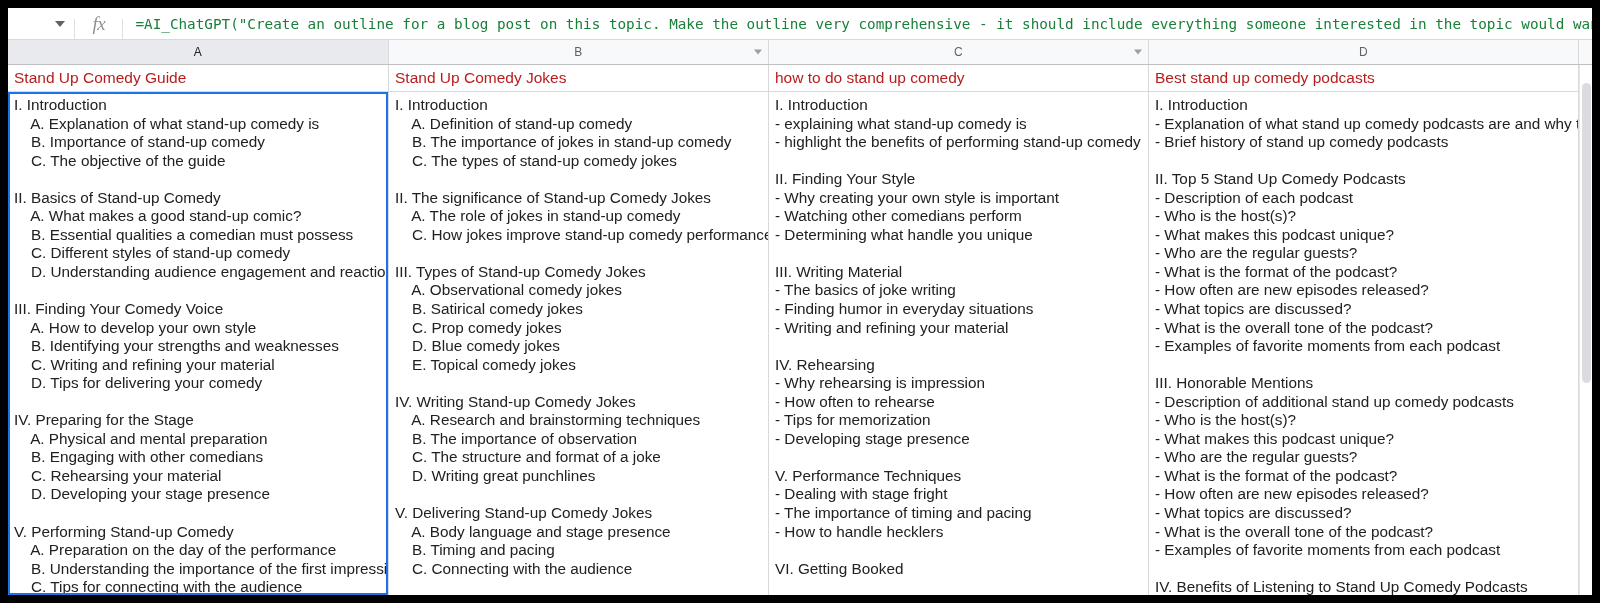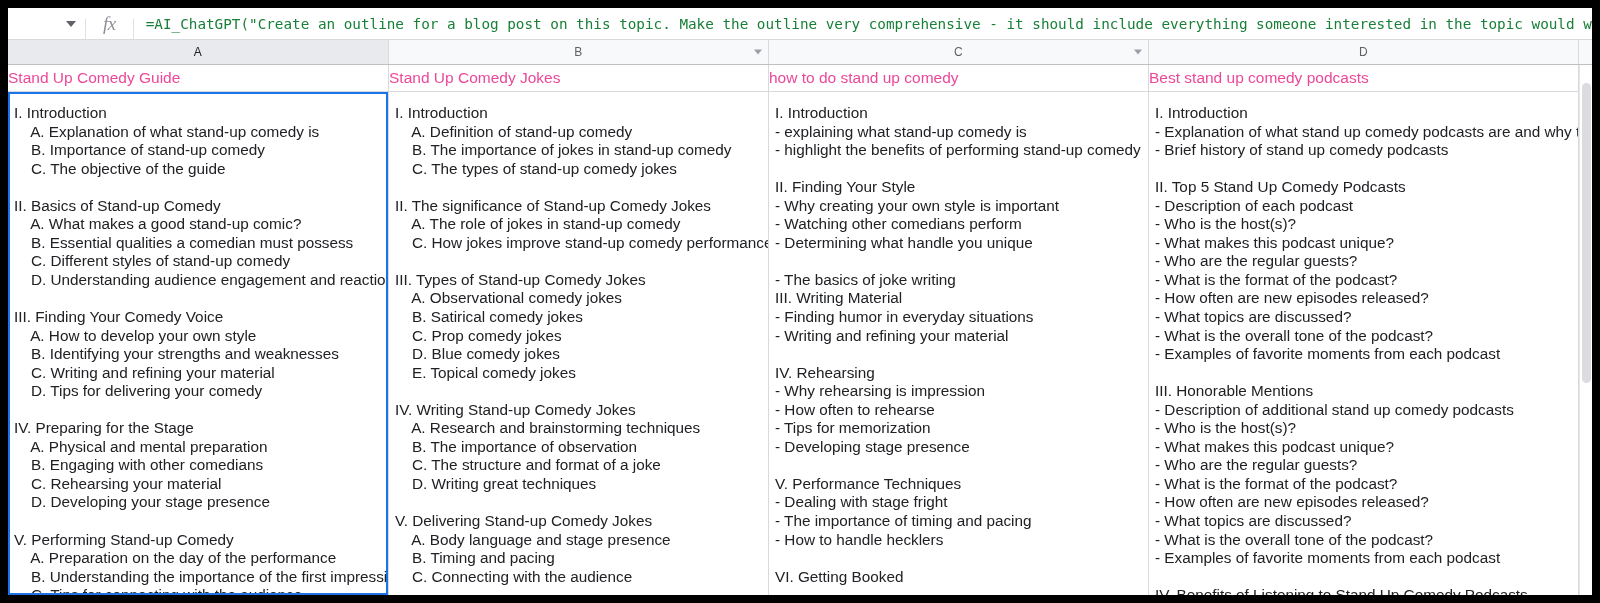--- a/index.html
+++ b/index.html
@@ -27,21 +27,20 @@
 
   
   .formula-bar {
     position: absolute;
     left: 8px; top: 8px;
     width: 1584px; height: 32px;
     background: #ffffff;
     border-bottom: 1px solid #d9d9d9;
     display: flex;
     align-items: flex-end;
-    padding-left: 11px;
   }
   .namebox {
     width: 72px; height: 100%;
     display: flex; align-items: center; justify-content: flex-end;
     padding-right: 9px;
   }
   .caret-down {
     width: 0; height: 0;
     border-left: 5px solid transparent;
     border-right: 5px solid transparent;
@@ -139,33 +138,33 @@
     overflow: hidden;
     background: #ffffff;
   }
 
   
   .title-cell {
     height: 27px;
     border-bottom: 1px solid #d8d9db;
     display: flex;
     align-items: center;
+    padding-left: 6px;
     font-size: 15.5px;
-    color: #ec4899;
+    color: #b91c1c;
     white-space: nowrap;
     overflow: hidden;
   }
 
   
   .outline-cell {
     position: absolute;
     left: 0; top: 28px; right: 0; bottom: 0;
     padding: 3px 0 0 6px;
     overflow: hidden;
-    margin-top: 8px;
   }
   .outline-line {
     font-size: 15.3px;
     line-height: 18.55px;
     color: #202124;
     white-space: pre;
     overflow: hidden;
   }
   .outline-line.blank { color: transparent; }
 
@@ -297,43 +296,43 @@
           <div class="outline-line">    A. Observational comedy jokes</div>
           <div class="outline-line">    B. Satirical comedy jokes</div>
           <div class="outline-line">    C. Prop comedy jokes</div>
           <div class="outline-line">    D. Blue comedy jokes</div>
           <div class="outline-line">    E. Topical comedy jokes</div>
           <div class="outline-line blank">&nbsp;</div>
           <div class="outline-line">IV. Writing Stand-up Comedy Jokes</div>
           <div class="outline-line">    A. Research and brainstorming techniques</div>
           <div class="outline-line">    B. The importance of observation</div>
           <div class="outline-line">    C. The structure and format of a joke</div>
-          <div class="outline-line">    D. Writing great techniques</div>
+          <div class="outline-line">    D. Writing great punchlines</div>
           <div class="outline-line blank">&nbsp;</div>
           <div class="outline-line">V. Delivering Stand-up Comedy Jokes</div>
           <div class="outline-line">    A. Body language and stage presence</div>
           <div class="outline-line">    B. Timing and pacing</div>
           <div class="outline-line">    C. Connecting with the audience</div>
         </div>
     </div>
 
     <div class="grid-col" style="width:380px">
       <div class="title-cell">how to do stand up comedy</div>
       <div class="outline-cell">
           <div class="outline-line">I. Introduction</div>
           <div class="outline-line">- explaining what stand-up comedy is</div>
           <div class="outline-line">- highlight the benefits of performing stand-up comedy</div>
           <div class="outline-line blank">&nbsp;</div>
           <div class="outline-line">II. Finding Your Style</div>
           <div class="outline-line">- Why creating your own style is important</div>
           <div class="outline-line">- Watching other comedians perform</div>
           <div class="outline-line">- Determining what handle you unique</div>
           <div class="outline-line blank">&nbsp;</div>
+          <div class="outline-line">III. Writing Material</div>
           <div class="outline-line">- The basics of joke writing</div>
-          <div class="outline-line">III. Writing Material</div>
           <div class="outline-line">- Finding humor in everyday situations</div>
           <div class="outline-line">- Writing and refining your material</div>
           <div class="outline-line blank">&nbsp;</div>
           <div class="outline-line">IV. Rehearsing</div>
           <div class="outline-line">- Why rehearsing is impression</div>
           <div class="outline-line">- How often to rehearse</div>
           <div class="outline-line">- Tips for memorization</div>
           <div class="outline-line">- Developing stage presence</div>
           <div class="outline-line blank">&nbsp;</div>
           <div class="outline-line">V. Performance Techniques</div>

